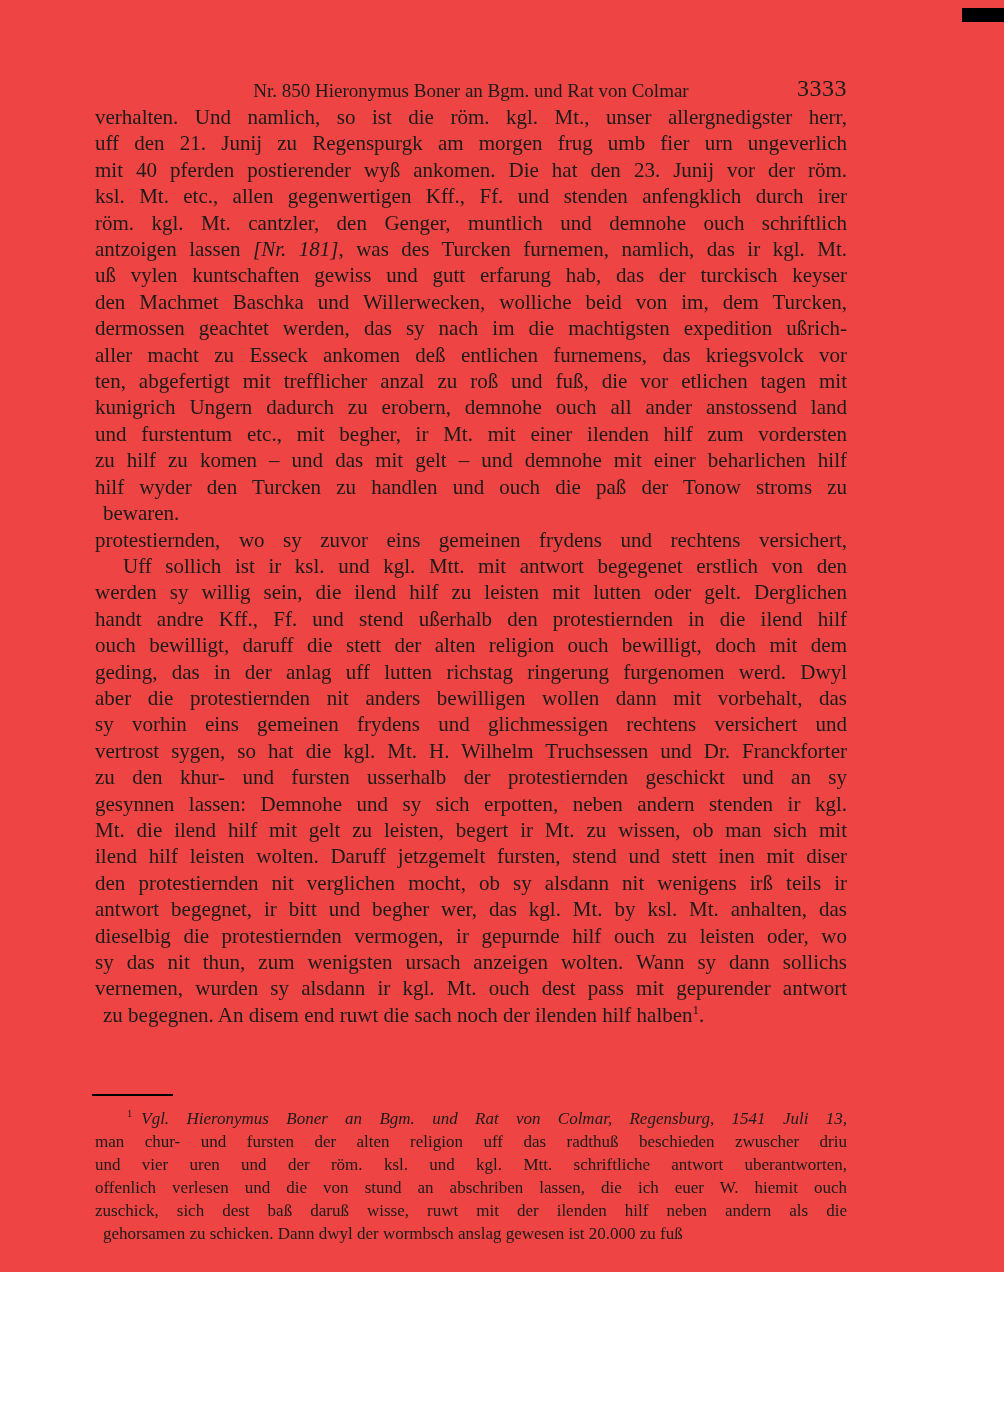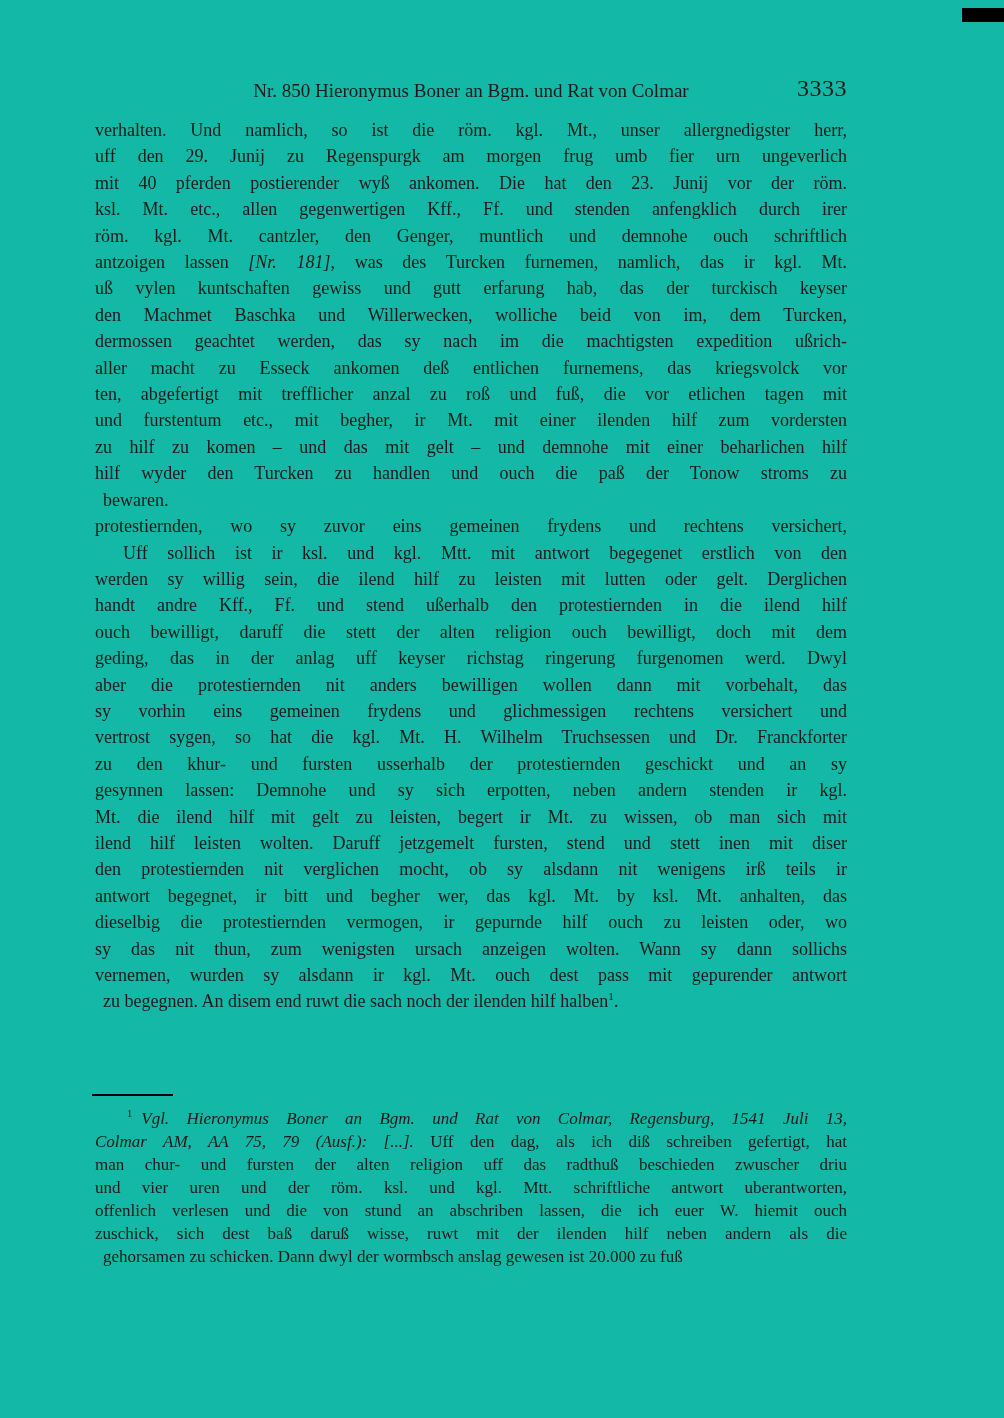--- a/index.html
+++ b/index.html
@@ -3,41 +3,41 @@
 <meta charset="utf-8">
 <style>
   html, body { margin: 0; padding: 0; }
   body {
     width: 1004px; height: 1418px;
     background: #ffffff;
     font-family: "Liberation Serif", "DejaVu Serif", serif;
     color: #1b1b19;
     overflow: hidden;
   }
-  .page { position: relative; width: 1004px; height: 1418px; background: #14b8a6; }
+  .page { position: relative; width: 1004px; height: 1272px; background: #ef4444; }
 
   .scan-mark {
     position: absolute; top: 8px; left: 962px;
     width: 42px; height: 14px; background: #000000;
   }
 
   .running-head {
     position: absolute; top: 78px; left: 95px; width: 752px;
     text-align: center;
     font-size: 19px; line-height: 26px;
     white-space: nowrap;
   }
   .running-head .pagenum {
     position: absolute; right: 0; top: -3px;
     font-size: 24px; letter-spacing: 0.5px;
   }
 
   .body-text {
-    position: absolute; top: 117px; left: 95px; width: 752px;
-    font-size: 18px; line-height: 26.4px;
+    position: absolute; top: 104px; left: 95px; width: 752px;
+    font-size: 21px; line-height: 26.4px;
   }
   .footnote-sep {
     position: absolute; top: 1094px; left: 92px;
     width: 81px; height: 0;
     border-top: 2px solid #000000;
   }
   .footnote {
     position: absolute; top: 1101px; left: 95px; width: 752px;
     font-size: 17px; line-height: 23px;
   }
@@ -59,63 +59,63 @@
   <div class="scan-mark"></div>
 
   <header class="running-head">
     <span>Nr. 850 Hieronymus Boner an Bgm. und Rat von Colmar</span>
     <span class="pagenum">3333</span>
   </header>
 
   <main class="body-text" id="body-container">
       <div>
         <div class="line"><span>verhalten. Und namlich, so ist die röm. kgl. Mt., unser allergnedigster herr,</span></div>
-        <div class="line"><span>uff den 29. Junij zu Regenspurgk am morgen frug umb fier urn ungeverlich</span></div>
+        <div class="line"><span>uff den 21. Junij zu Regenspurgk am morgen frug umb fier urn ungeverlich</span></div>
         <div class="line"><span>mit 40 pferden postierender wyß ankomen. Die hat den 23. Junij vor der röm.</span></div>
         <div class="line"><span>ksl. Mt. etc., allen gegenwertigen Kff., Ff. und stenden anfengklich durch irer</span></div>
         <div class="line"><span>röm. kgl. Mt. cantzler, den Genger, muntlich und demnohe ouch schriftlich</span></div>
         <div class="line"><span>antzoigen lassen </span><span class="it">[Nr. 181]</span><span>, was des Turcken furnemen, namlich, das ir kgl. Mt.</span></div>
         <div class="line"><span>uß vylen kuntschaften gewiss und gutt erfarung hab, das der turckisch keyser</span></div>
         <div class="line"><span>den Machmet Baschka und Willerwecken, wolliche beid von im, dem Turcken,</span></div>
         <div class="line"><span>dermossen geachtet werden, das sy nach im die machtigsten expedition ußrich-</span></div>
         <div class="line"><span>aller macht zu Esseck ankomen deß entlichen furnemens, das kriegsvolck vor</span></div>
         <div class="line"><span>ten, abgefertigt mit trefflicher anzal zu roß und fuß, die vor etlichen tagen mit</span></div>
+        <div class="line"><span>kunigrich Ungern dadurch zu erobern, demnohe ouch all ander anstossend land</span></div>
         <div class="line"><span>und furstentum etc., mit begher, ir Mt. mit einer ilenden hilf zum vordersten</span></div>
         <div class="line"><span>zu hilf zu komen – und das mit gelt – und demnohe mit einer beharlichen hilf</span></div>
         <div class="line"><span>hilf wyder den Turcken zu handlen und ouch die paß der Tonow stroms zu</span></div>
         <div class="line last"><span>bewaren.</span></div>
       </div>
       <div>
         <div class="line"><span>protestiernden, wo sy zuvor eins gemeinen frydens und rechtens versichert,</span></div>
         <div class="line indent"><span>Uff sollich ist ir ksl. und kgl. Mtt. mit antwort begegenet erstlich von den</span></div>
         <div class="line"><span>werden sy willig sein, die ilend hilf zu leisten mit lutten oder gelt. Derglichen</span></div>
         <div class="line"><span>handt andre Kff., Ff. und stend ußerhalb den protestiernden in die ilend hilf</span></div>
         <div class="line"><span>ouch bewilligt, daruff die stett der alten religion ouch bewilligt, doch mit dem</span></div>
-        <div class="line"><span>geding, das in der anlag uff keyser richstag ringerung furgenomen werd. Dwyl</span></div>
+        <div class="line"><span>geding, das in der anlag uff lutten richstag ringerung furgenomen werd. Dwyl</span></div>
         <div class="line"><span>aber die protestiernden nit anders bewilligen wollen dann mit vorbehalt, das</span></div>
         <div class="line"><span>sy vorhin eins gemeinen frydens und glichmessigen rechtens versichert und</span></div>
         <div class="line"><span>vertrost sygen, so hat die kgl. Mt. H. Wilhelm Truchsessen und Dr. Franckforter</span></div>
         <div class="line"><span>zu den khur- und fursten usserhalb der protestiernden geschickt und an sy</span></div>
         <div class="line"><span>gesynnen lassen: Demnohe und sy sich erpotten, neben andern stenden ir kgl.</span></div>
         <div class="line"><span>Mt. die ilend hilf mit gelt zu leisten, begert ir Mt. zu wissen, ob man sich mit</span></div>
         <div class="line"><span>ilend hilf leisten wolten. Daruff jetzgemelt fursten, stend und stett inen mit diser</span></div>
         <div class="line"><span>den protestiernden nit verglichen mocht, ob sy alsdann nit wenigens irß teils ir</span></div>
         <div class="line"><span>antwort begegnet, ir bitt und begher wer, das kgl. Mt. by ksl. Mt. anhalten, das</span></div>
         <div class="line"><span>dieselbig die protestiernden vermogen, ir gepurnde hilf ouch zu leisten oder, wo</span></div>
         <div class="line"><span>sy das nit thun, zum wenigsten ursach anzeigen wolten. Wann sy dann sollichs</span></div>
         <div class="line"><span>vernemen, wurden sy alsdann ir kgl. Mt. ouch dest pass mit gepurender antwort</span></div>
         <div class="line last"><span>zu begegnen. An disem end ruwt die sach noch der ilenden hilf halben</span><span class="sup">1</span><span>.</span></div>
       </div>
     </main>
 
   <div class="footnote-sep"></div>
 
   <section class="footnote" id="footnote-container">
       <div class="line indent"><span class="sup marker">1</span><span class="it">Vgl. Hieronymus Boner an Bgm. und Rat von Colmar, Regensburg, 1541 Juli 13,</span></div>
-      <div class="line"><span class="it">Colmar AM, AA 75, 79 (Ausf.): [...].</span><span> Uff den dag, als ich diß schreiben gefertigt, hat</span></div>
       <div class="line"><span>man chur- und fursten der alten religion uff das radthuß beschieden zwuscher driu</span></div>
       <div class="line"><span>und vier uren und der röm. ksl. und kgl. Mtt. schriftliche antwort uberantworten,</span></div>
       <div class="line"><span>offenlich verlesen und die von stund an abschriben lassen, die ich euer W. hiemit ouch</span></div>
       <div class="line"><span>zuschick, sich dest baß daruß wisse, ruwt mit der ilenden hilf neben andern als die</span></div>
       <div class="line last"><span>gehorsamen zu schicken. Dann dwyl der wormbsch anslag gewesen ist 20.000 zu fuß</span></div>
     </section>
 
 </div>
 
 </body></html>

